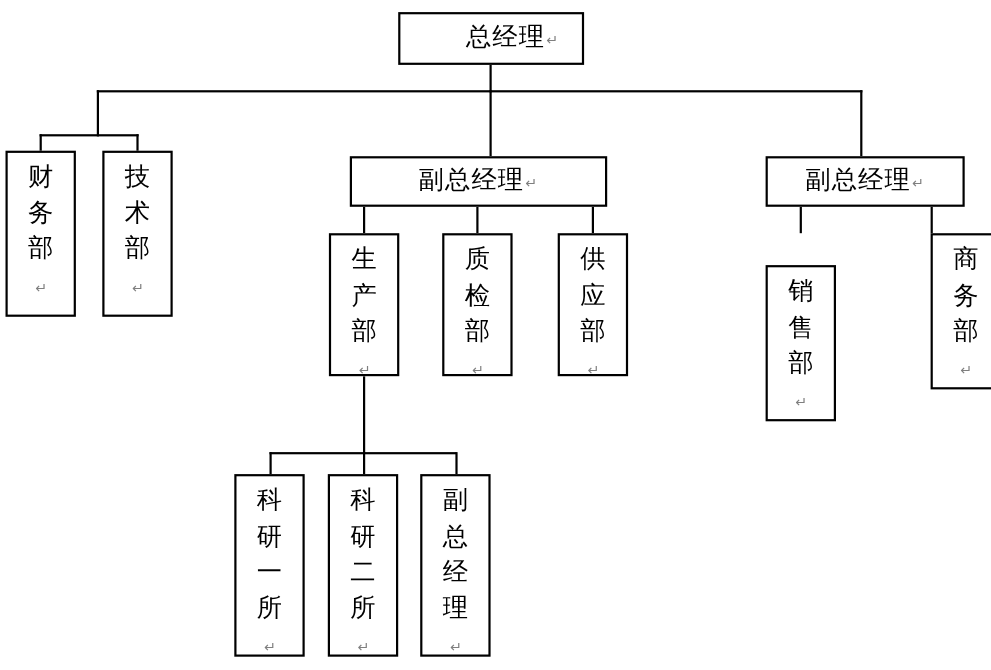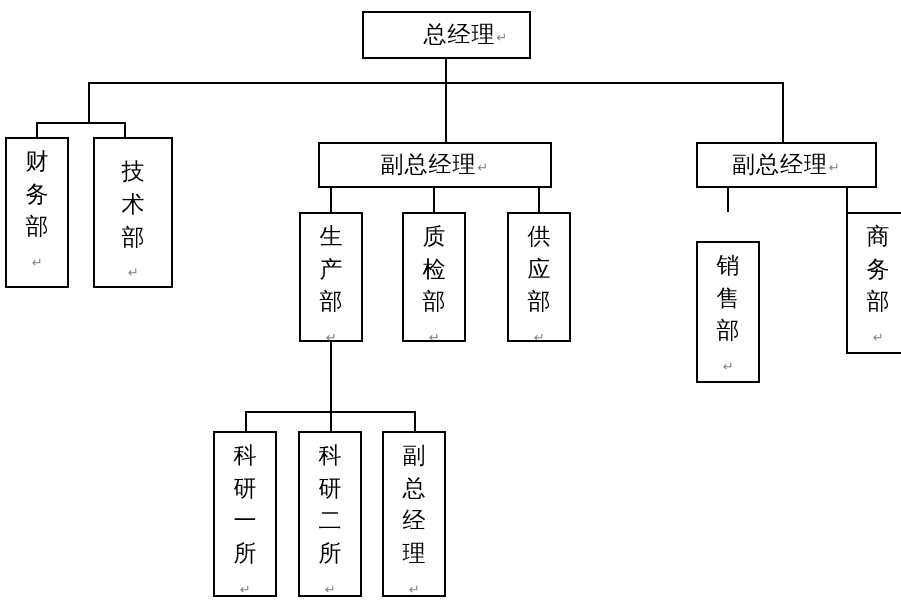--- a/index.html
+++ b/index.html
@@ -101,21 +101,21 @@
   <div class="line v" style="left:414px; top:411px; height:21px;"></div>
 
   <div class="node horiz" style="left:362px; top:11px; width:169px; height:48px;padding-left:39px;">
     <span class="node-label"><span>总经理</span><span class="pilcrow">↵</span></span>
   </div>
 
   <div class="node vert" style="left:5px; top:137px; width:64px; height:151px;">
     <span class="node-label"><span>财务部</span><span class="pilcrow">↵</span></span>
   </div>
 
-  <div class="node vert" style="left:93px; top:137px; width:80px; height:151px;align-items:flex-end;">
+  <div class="node vert" style="left:93px; top:137px; width:64px; height:151px;">
     <span class="node-label"><span>技术部</span><span class="pilcrow">↵</span></span>
   </div>
 
   <div class="node horiz" style="left:318px; top:142px; width:234px; height:46px;">
     <span class="node-label"><span>副总经理</span><span class="pilcrow">↵</span></span>
   </div>
 
   <div class="node horiz" style="left:696px; top:142px; width:181px; height:46px;">
     <span class="node-label"><span>副总经理</span><span class="pilcrow">↵</span></span>
   </div>

